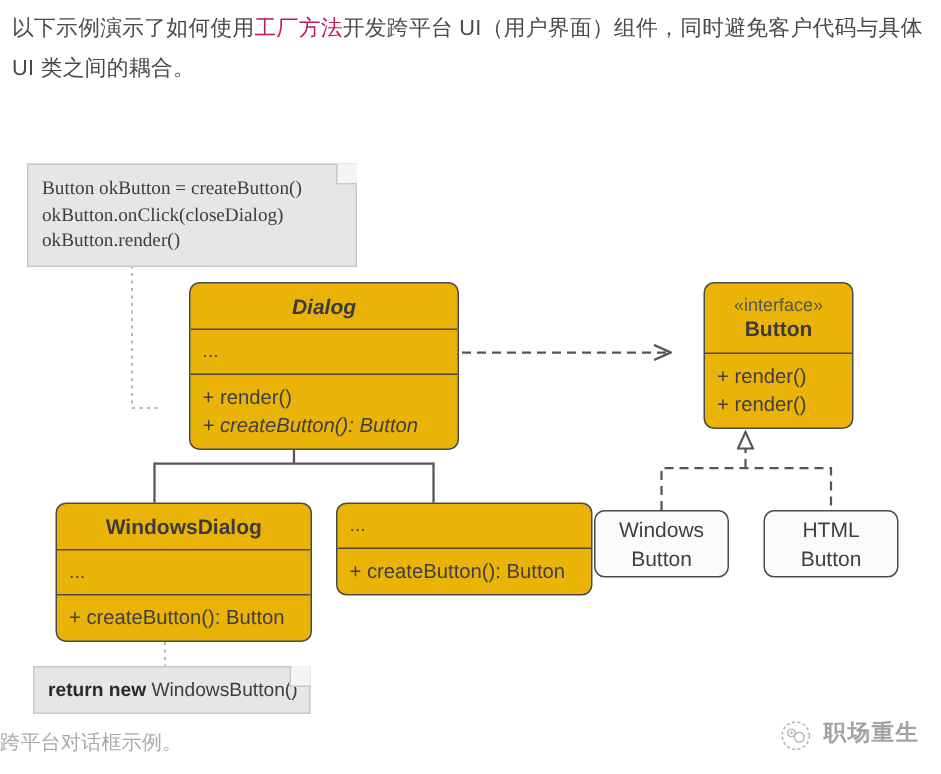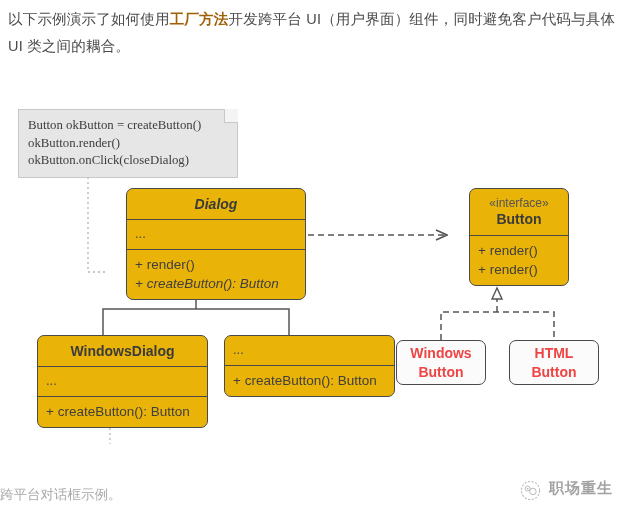--- a/index.html
+++ b/index.html
@@ -20,21 +20,21 @@
   #intro {
     position: absolute;
     left: 8px;
     top: 6px;
     width: 611px;
     font-size: 14.5px;
     line-height: 27px;
     color: #4a4a4a;
     letter-spacing: 0.2px;
   }
-  #intro b { font-weight: bold; color: #a16207; }
+  #intro b { font-weight: normal; color: #be185d; }
 
   
   #diagram {
     position: absolute;
     left: 0;
     top: 92px;
     width: 627px;
     height: 424px;
   }
   #svg-lines {
@@ -98,22 +98,22 @@
     position: absolute;
     background: #fbfbfb;
     border: 1.6px solid #4a4a4a;
     border-radius: 7px;
     box-sizing: border-box;
     display: flex;
     flex-direction: column;
     align-items: center;
     justify-content: center;
     font-size: 14px;
-    font-weight: bold;
-    color: #ef4444;
+    font-weight: normal;
+    color: #404040;
     line-height: 19px;
     z-index: 3;
   }
   .uml-box.rounded { border-radius: 7px; overflow: hidden; }
 
   
   .note {
     position: absolute;
     background: #e6e6e6;
     border: 1px solid #c8c8c8;
@@ -196,22 +196,22 @@
 
     <line x1="497" y1="220" x2="497" y2="196" stroke="#555" stroke-width="1.5" stroke-dasharray="6,4" marker-end="url(#hollowTri)"></line>
     <path d="M441,248 L441,220 L554,220 L554,248" fill="none" stroke="#555" stroke-width="1.5" stroke-dasharray="6,4"></path>
 
     <path d="M110,336 L110,352" fill="none" stroke="#b5b5b5" stroke-width="1.3" stroke-dasharray="2,3"></path>
   </svg>
 
   <div class="note" style="left:18px; top:17px; width:220px;font-family:Liberation Serif, serif;">
     <div class="fold"></div>
     <div class="note-line">Button okButton = createButton()</div>
+    <div class="note-line">okButton.onClick(closeDialog)</div>
     <div class="note-line">okButton.render()</div>
-    <div class="note-line">okButton.onClick(closeDialog)</div>
   </div>
 
   <div class="uml-box rounded" style="left:107px; top:96px; width:180px;">
     <div class="uml-title abstract">Dialog</div>
     <div class="uml-attrs">...</div>
     <div class="uml-ops">
       <div>+ render()</div>
       <div class="op-abstract">+ createButton(): Button</div>
     </div>
   </div>
@@ -245,20 +245,24 @@
   <div class="round-box" style="left:396px; top:248px; width:90px; height:45px;">
     <span>Windows</span>
     <span>Button</span>
   </div>
 
   <div class="round-box" style="left:509px; top:248px; width:90px; height:45px;">
     <span>HTML</span>
     <span>Button</span>
   </div>
 
+  <div class="note" style="left:22px; top:352px; width:185px; padding-top:6px; padding-bottom:6px;">
+    <div class="fold"></div>
+    <div class="note-line"><b>return new</b><span> WindowsButton()</span></div>
+  </div>
 
 </div>
 
 <div id="caption">跨平台对话框示例。</div>
 
 <div id="watermark">
   <svg class="wm-logo" viewBox="0 0 24 24">
     <circle cx="12" cy="12" r="9.5" fill="none" stroke="#8a8a8a" stroke-width="1.1" stroke-dasharray="2.2,1.6"></circle>
     <circle cx="9" cy="10" r="2.6" fill="none" stroke="#8a8a8a" stroke-width="1"></circle>
     <circle cx="14.5" cy="13" r="3.4" fill="none" stroke="#8a8a8a" stroke-width="1"></circle>

